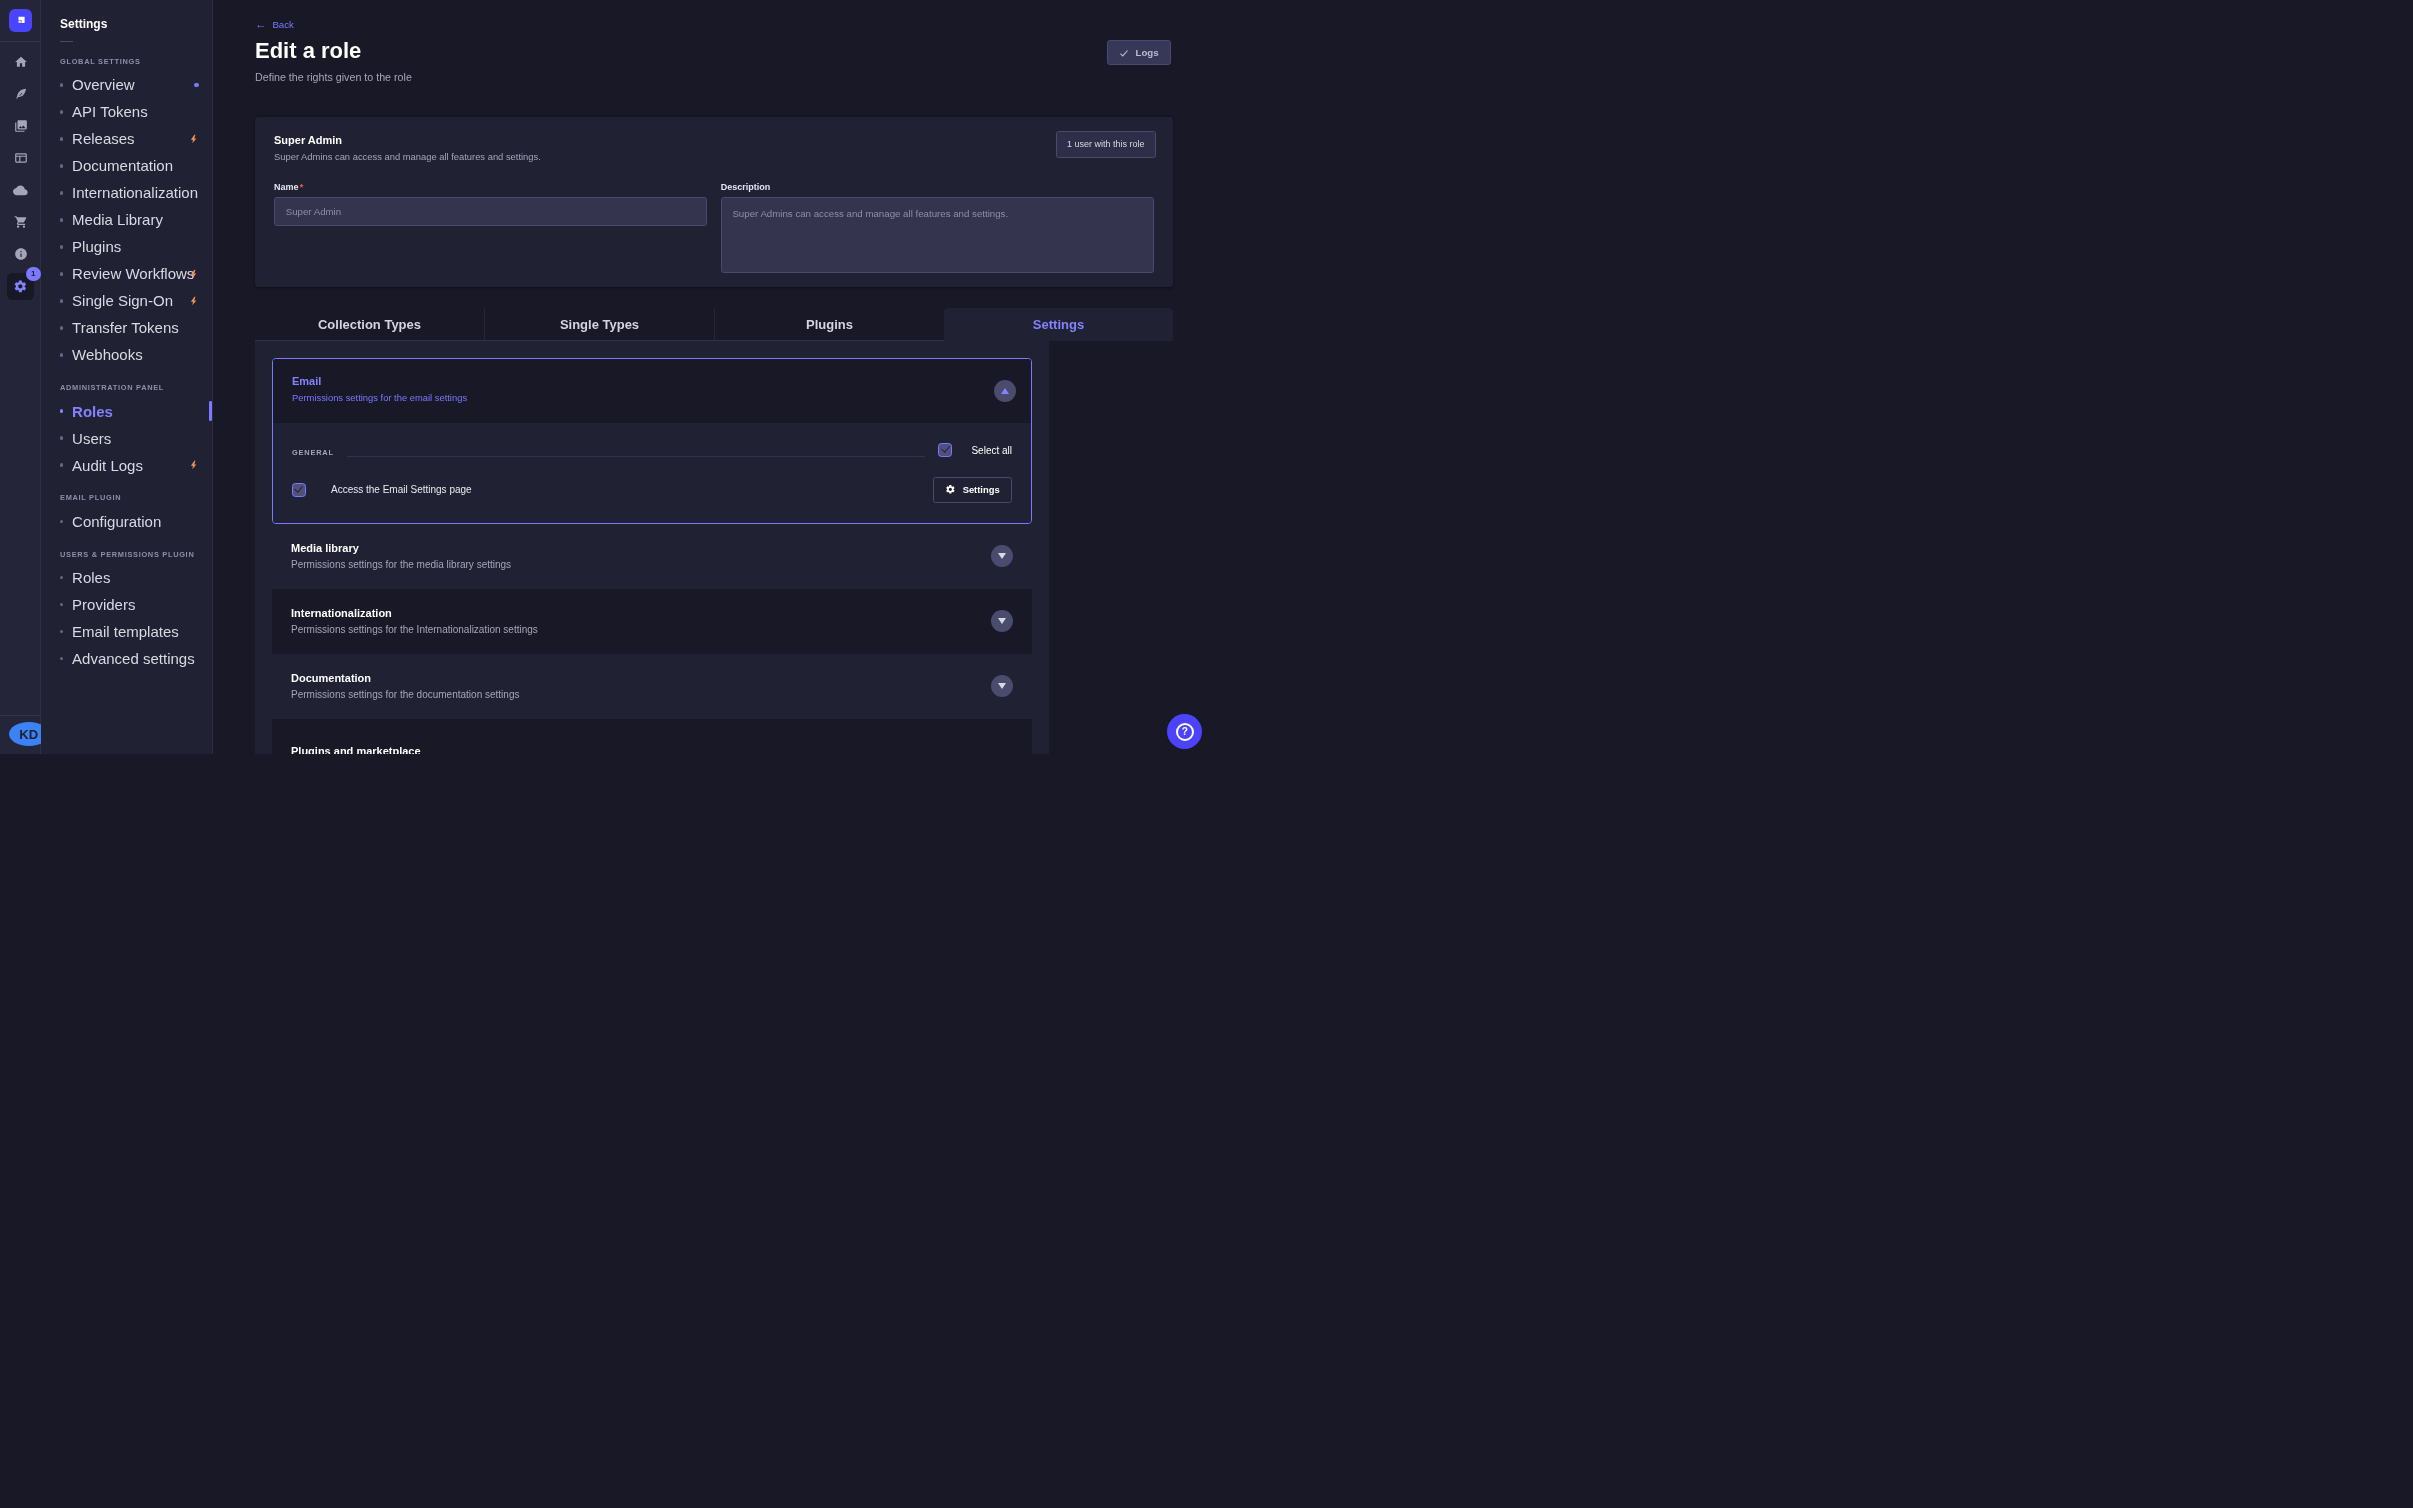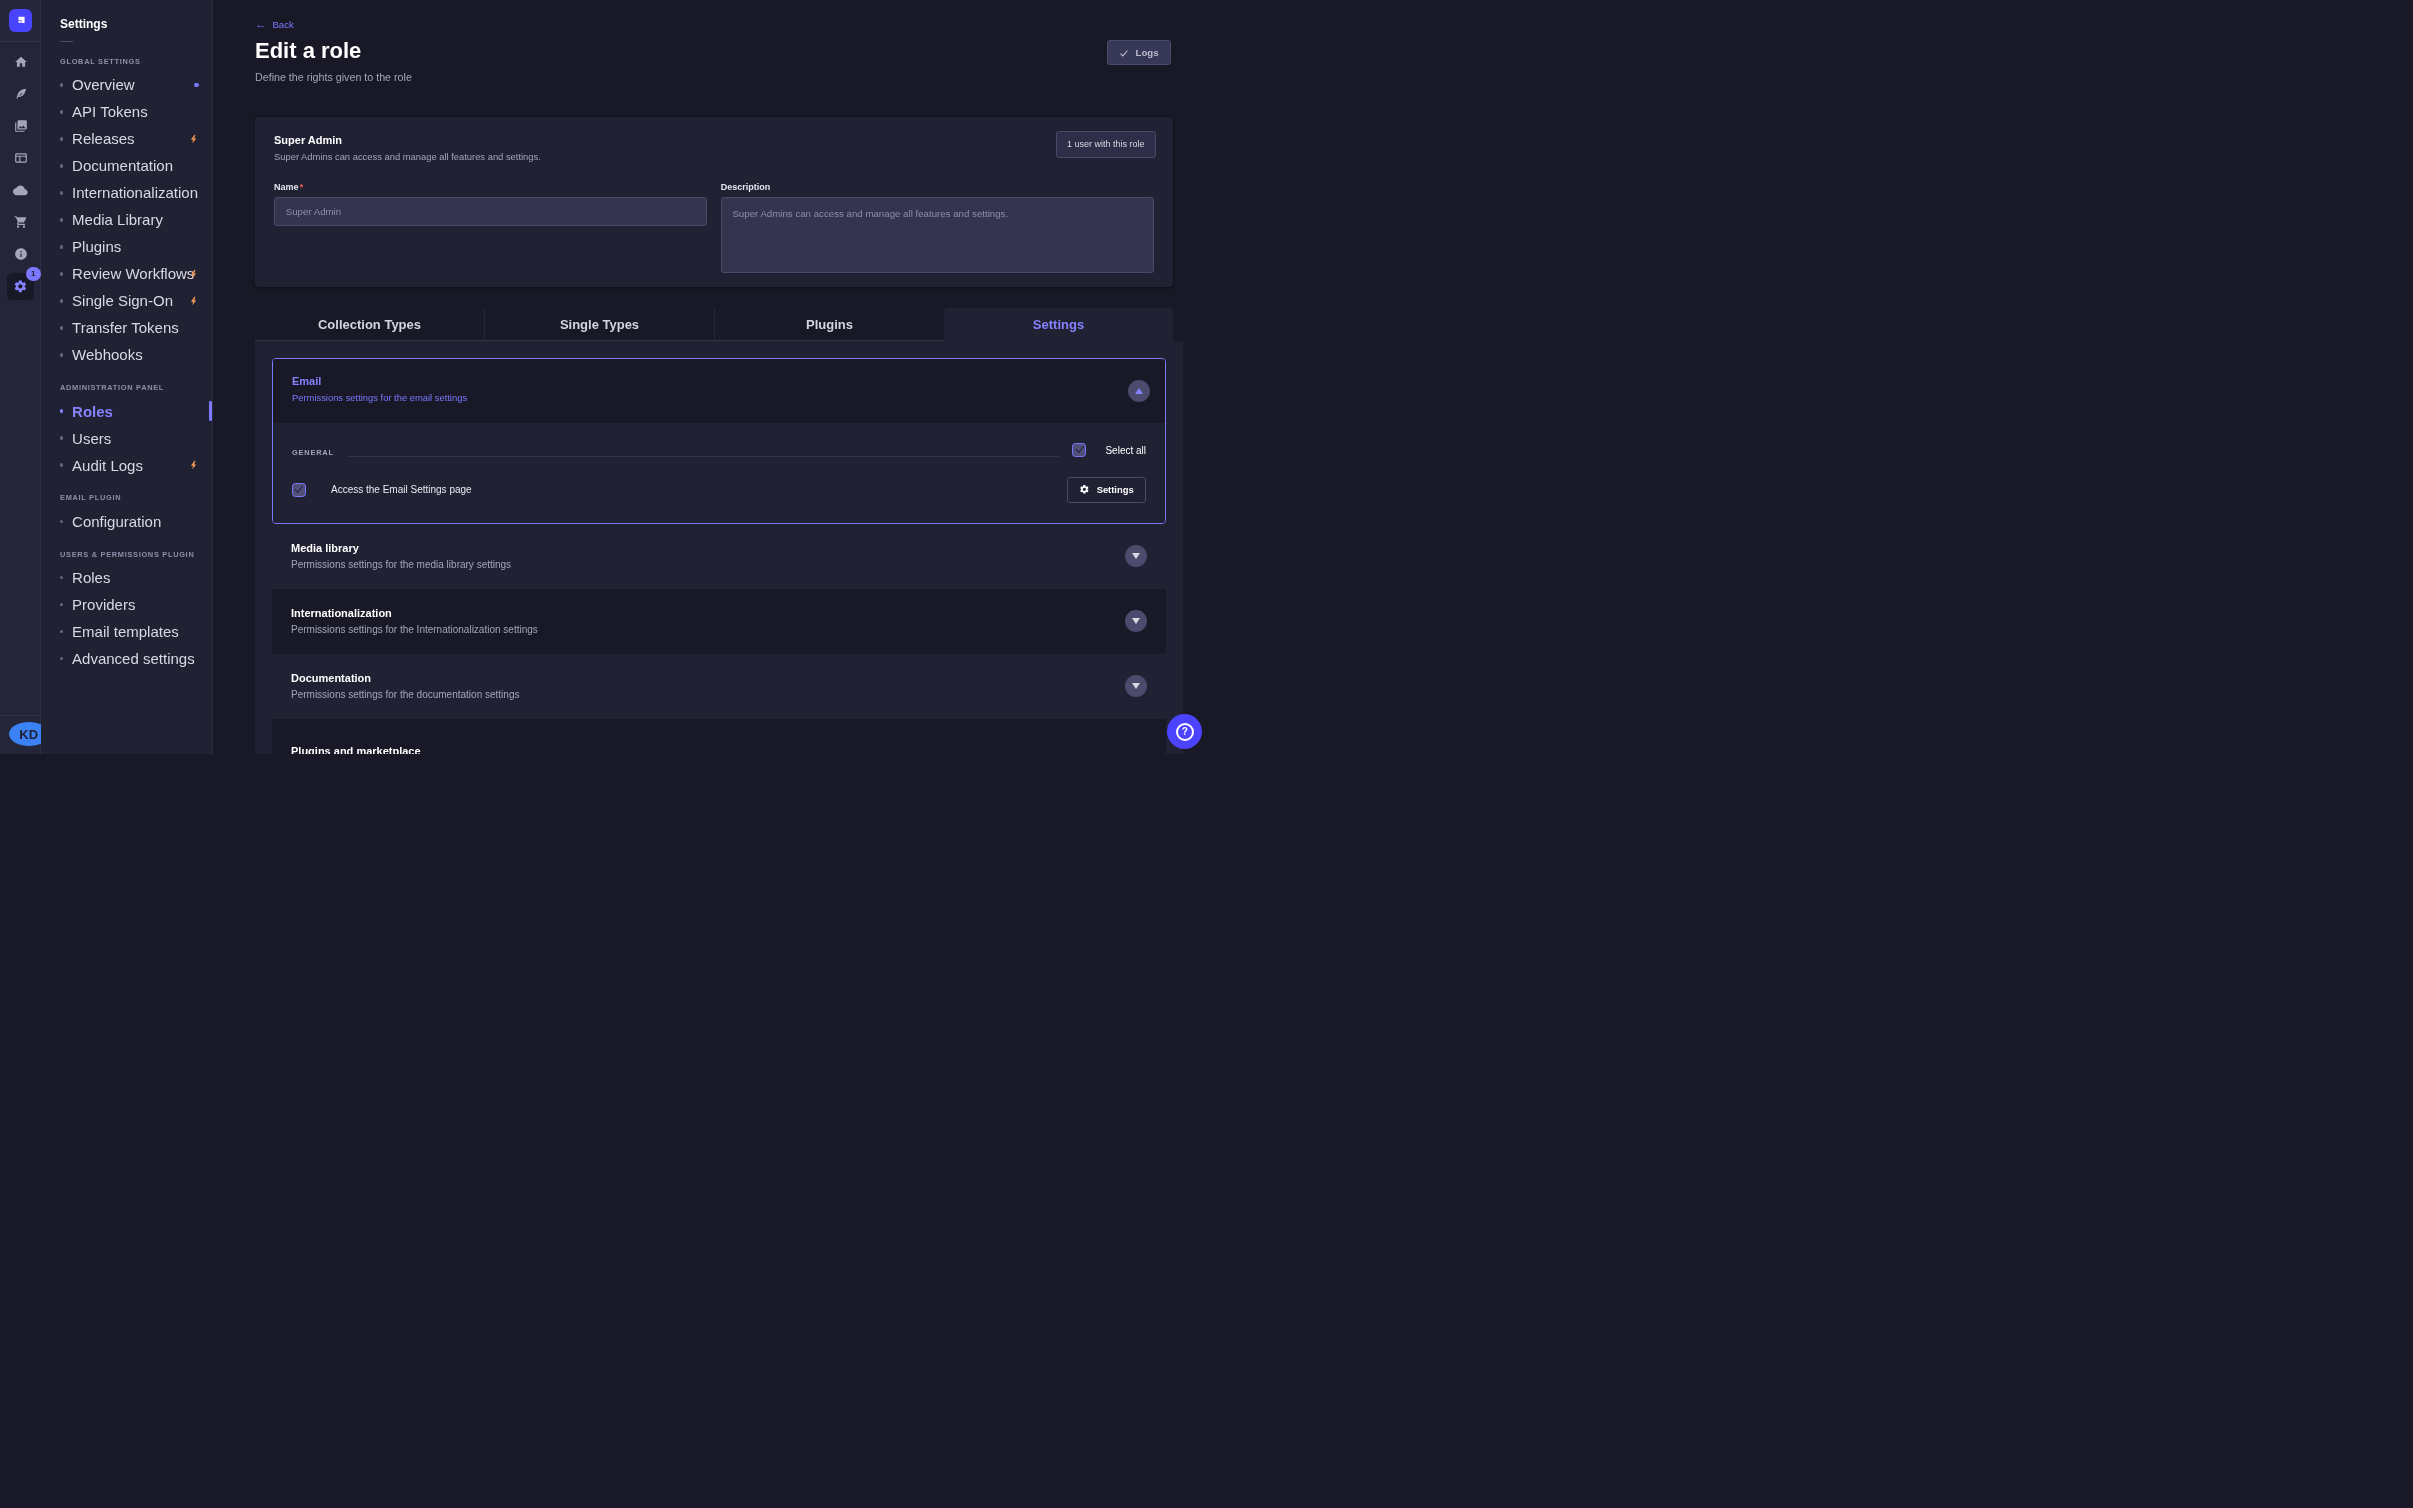--- a/index.html
+++ b/index.html
@@ -134,21 +134,21 @@
     border-bottom:0.7px solid #32324d; border-right:0.7px solid #26263b; cursor:pointer;
   }
   .tab:nth-child(3) { border-right:none; }
   .tab.active {
     background:#212134; color:#8582ff; border-bottom:none; border-right:none;
     border-radius:4px 4px 0 0;
   }
 
   
   .panel {
-    position:absolute; left:42px; top:341px; width:928px; bottom:0;
+    position:absolute; left:42px; top:341px; width:794px; bottom:0;
     background:#212134; padding:17px;
   }
   .email-box { border:0.7px solid #7b79ff; border-radius:4px; overflow:hidden; }
   .email-head { position:relative; background:#181826; padding:16px 19px; height:64px; cursor:pointer; }
   .email-title { font-size:11px; font-weight:600; color:#8582ff; }
   .email-subtitle { margin-top:4.7px; font-size:9.4px; color:#7b79ff; }
   .circle-btn {
     position:absolute; right:14.7px; top:21px; width:22px; height:22px;
     background:#4b4b6e; border-radius:50%; border:none;
     display:flex; align-items:center; justify-content:center; cursor:pointer;

